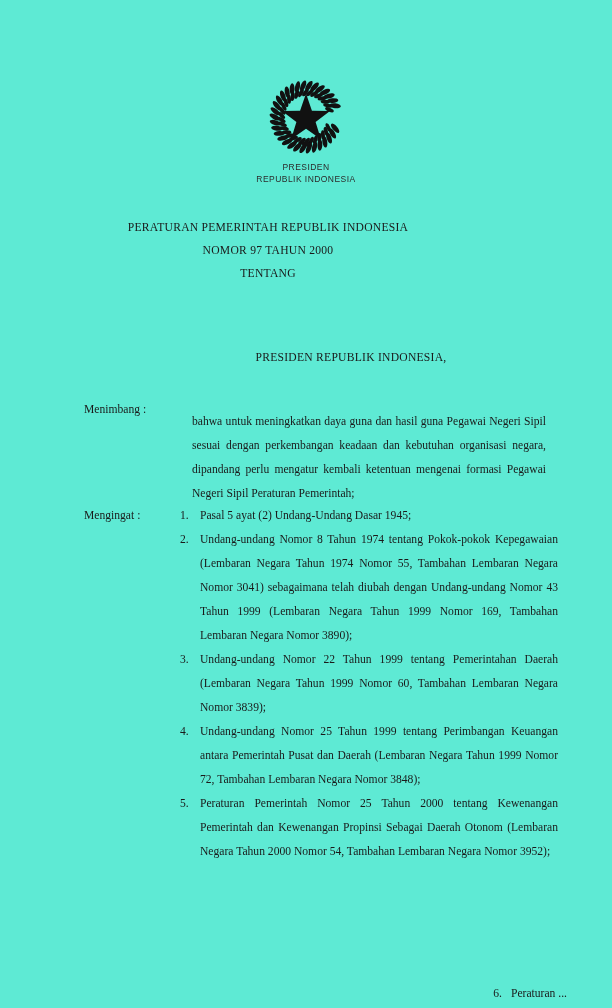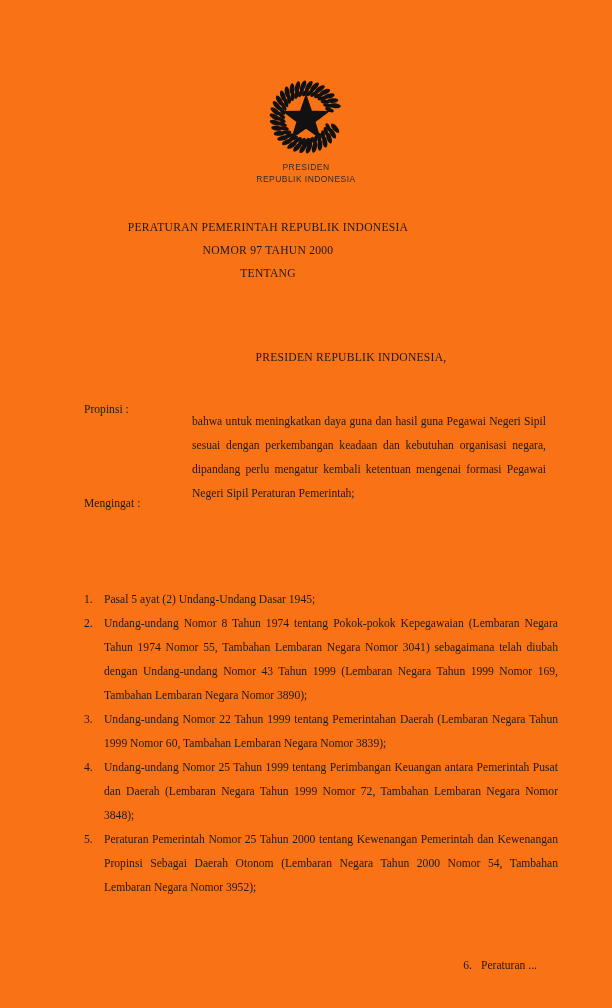--- a/index.html
+++ b/index.html
@@ -12,21 +12,21 @@
     height: 1008px;
     position: relative;
     font-family: "Liberation Serif", "DejaVu Serif", serif;
     color: #1a1a1a;
     overflow: hidden;
   }
 
   .page {
     position: absolute;
     inset: 0;
-    background: #f97316;
+    background: #5eead4;
   }
 
   
   .emblem-block {
     position: absolute;
     top: 78px;
     left: 0;
     width: 612px;
     text-align: center;
   }
@@ -77,21 +77,21 @@
 
   
   .section {
     position: absolute;
     left: 84px;
     width: 474px;
     display: flex;
     align-items: flex-start;
   }
   #sec-menimbang { top: 398px; }
-  #sec-mengingat { top: 492px; flex-direction: column; }
+  #sec-mengingat { top: 504px; }
 
   .sec-label {
     width: 96px;
     flex: 0 0 96px;
     font-size: 11.6px;
     line-height: 24px;
     white-space: nowrap;
   }
   .sec-body {
     flex: 1 1 auto;
@@ -124,25 +124,25 @@
     position: absolute;
     left: 0;
     top: 0;
     width: 16px;
     text-align: left;
   }
 
   
   .footer {
     position: absolute;
-    top: 954px;
+    top: 982px;
     left: 0;
     width: 612px;
     text-align: right;
-    padding-right: 75px;
+    padding-right: 45px;
     box-sizing: border-box;
     font-size: 11.6px;
     line-height: 24px;
   }
   .footer .marker { margin-right: 9px; }
 </style>
 </head>
 <body>
 
 <div class="page">
@@ -238,21 +238,21 @@
 
   <div class="title-block">
     <div class="t-line">PERATURAN PEMERINTAH REPUBLIK INDONESIA</div>
     <div class="t-line">NOMOR 97 TAHUN 2000</div>
     <div class="t-line">TENTANG</div>
   </div>
 
   <div class="opening">PRESIDEN REPUBLIK INDONESIA,</div>
 
   <div class="section" id="sec-menimbang">
-    <div class="sec-label">Propinsi :</div>
+    <div class="sec-label">Menimbang :</div>
     <div class="sec-body">
       <p class="para">bahwa untuk meningkatkan daya guna dan hasil guna Pegawai Negeri Sipil sesuai dengan perkembangan keadaan dan kebutuhan organisasi negara, dipandang perlu mengatur kembali ketentuan mengenai formasi Pegawai Negeri Sipil Peraturan Pemerintah;</p>
     </div>
   </div>
 
   <div class="section" id="sec-mengingat">
     <div class="sec-label">Mengingat :</div>
     <div class="sec-body">
       <ol class="numlist" id="mengingat-list">
           <li><span class="marker">1.</span><span>Pasal 5 ayat (2) Undang-Undang Dasar 1945;</span></li>

